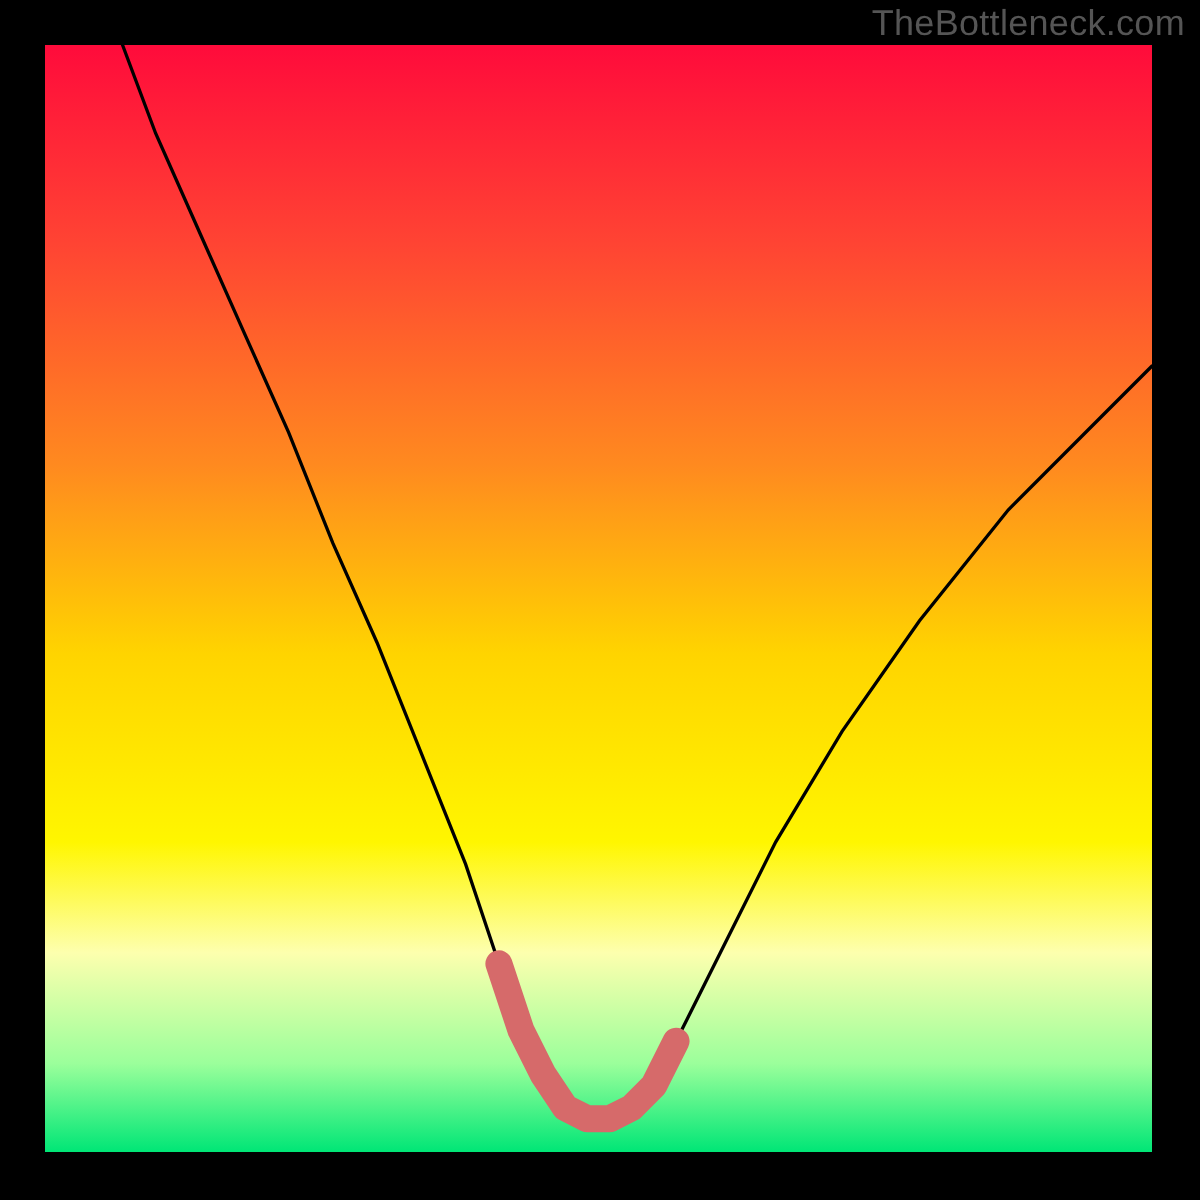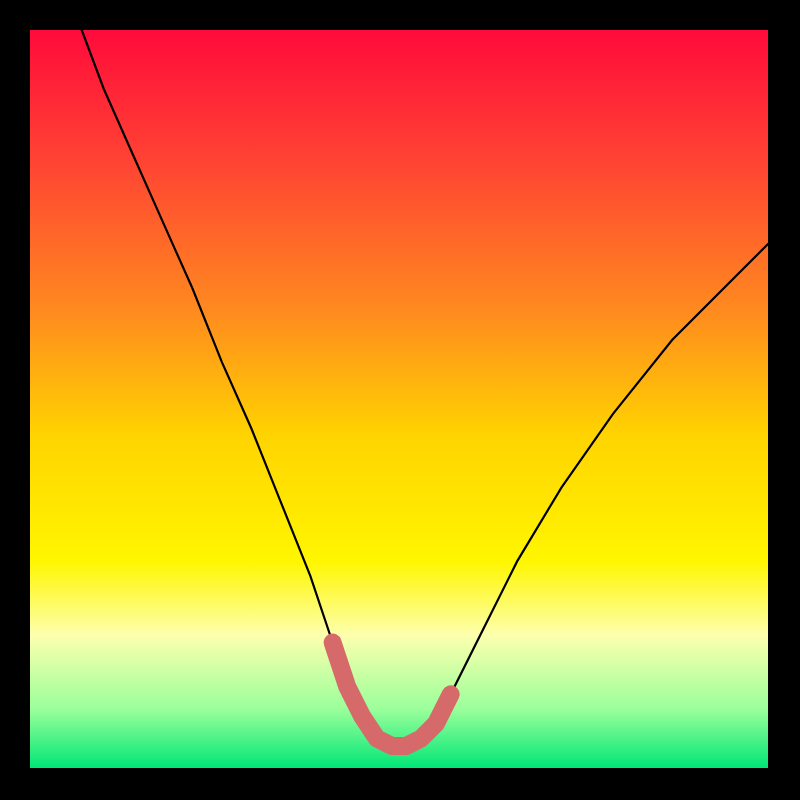--- a/index.html
+++ b/index.html
@@ -30,20 +30,21 @@
   svg {
     position: absolute;
     left: 0;
     top: 0;
   }
 </style>
 </head>
 <body>
 
 <div class="frame">
+  <div class="watermark">TheBottleneck.com</div>
 
   <svg id="chart-svg" width="800" height="800" viewBox="0 0 800 800">
     <defs>
       <linearGradient id="bgGrad" x1="0" y1="0" x2="0" y2="1">
           <stop offset="0%" stop-color="#ff0b3b"></stop>
           <stop offset="18%" stop-color="#ff4433"></stop>
           <stop offset="38%" stop-color="#ff8a1f"></stop>
           <stop offset="55.00000000000001%" stop-color="#ffd400"></stop>
           <stop offset="72%" stop-color="#fff600"></stop>
           <stop offset="82%" stop-color="#fdffae"></stop>

